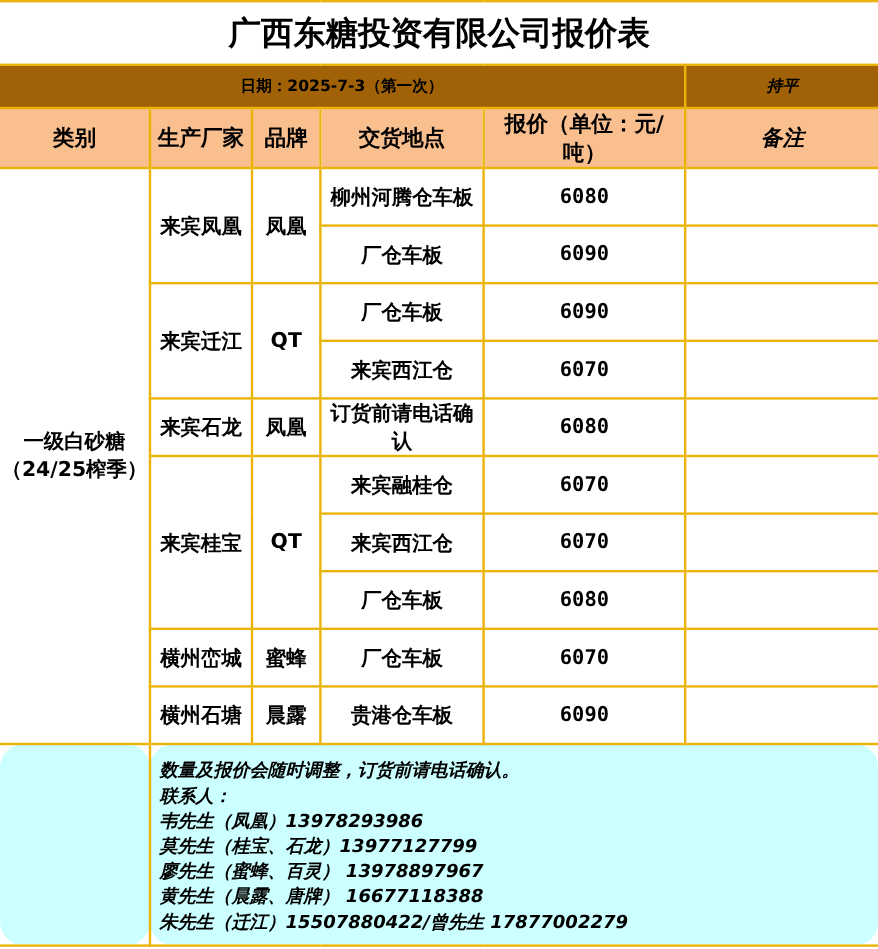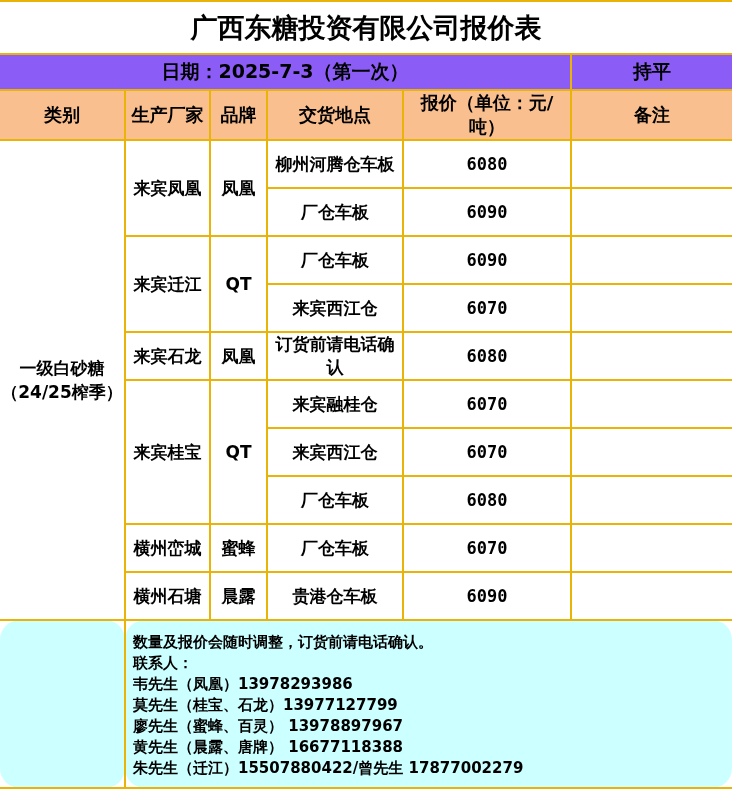--- a/index.html
+++ b/index.html
@@ -21,32 +21,32 @@
     table-layout: fixed;
   }
   td {
     border: 2px solid #eab308;
     text-align: center;
     vertical-align: middle;
     padding: 0;
     overflow: hidden;
   }
   .edge-l { border-left: none; }
-  .edge-r { border-right: none; }
+  .edge-r { border-right: none; font-style: italic; }
 
   tr.title-row td {
     border-left: none;
     border-right: none;
     background: #FFFFFF;
     font-size: 27px;
     height: 51px;
   }
   tr.date-row td {
-    background: #8b5cf6;
-    font-size: 19px;
+    background: #a16207;
+    font-size: 13px;
     height: 34px;
   }
   tr.header-row td {
     background: #FABF8F;
     font-size: 18px;
     height: 33px;
   }
   tr.data-row td {
     background: #FFFFFF;
     font-size: 17px;

